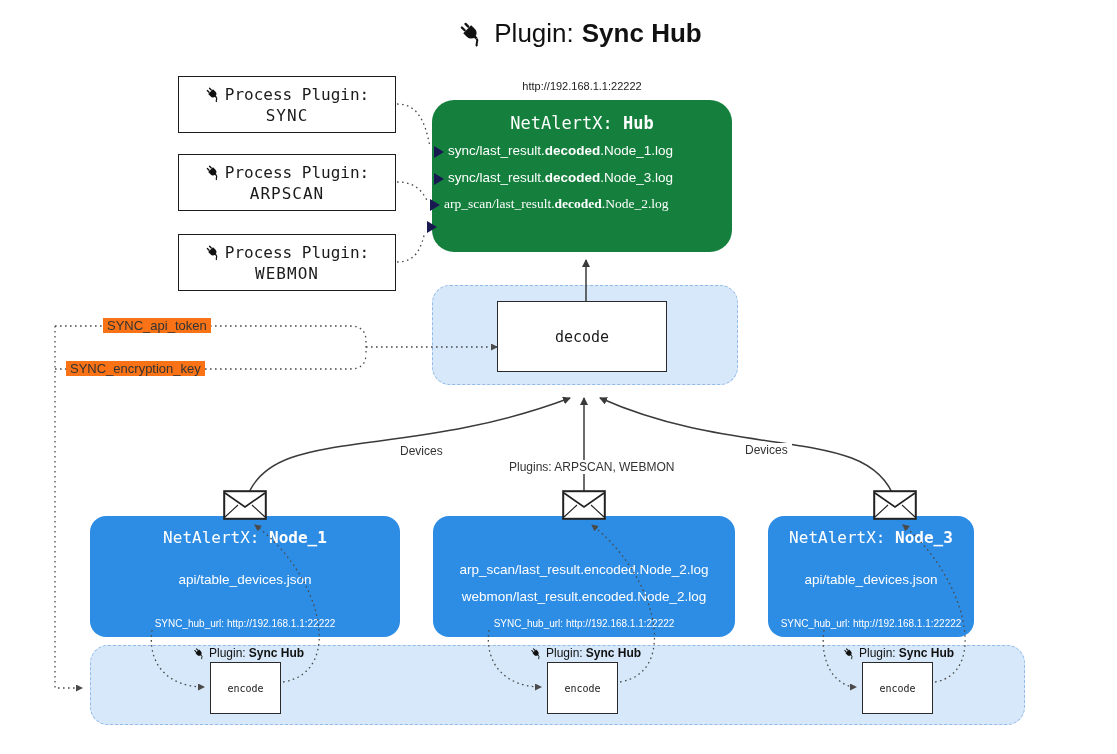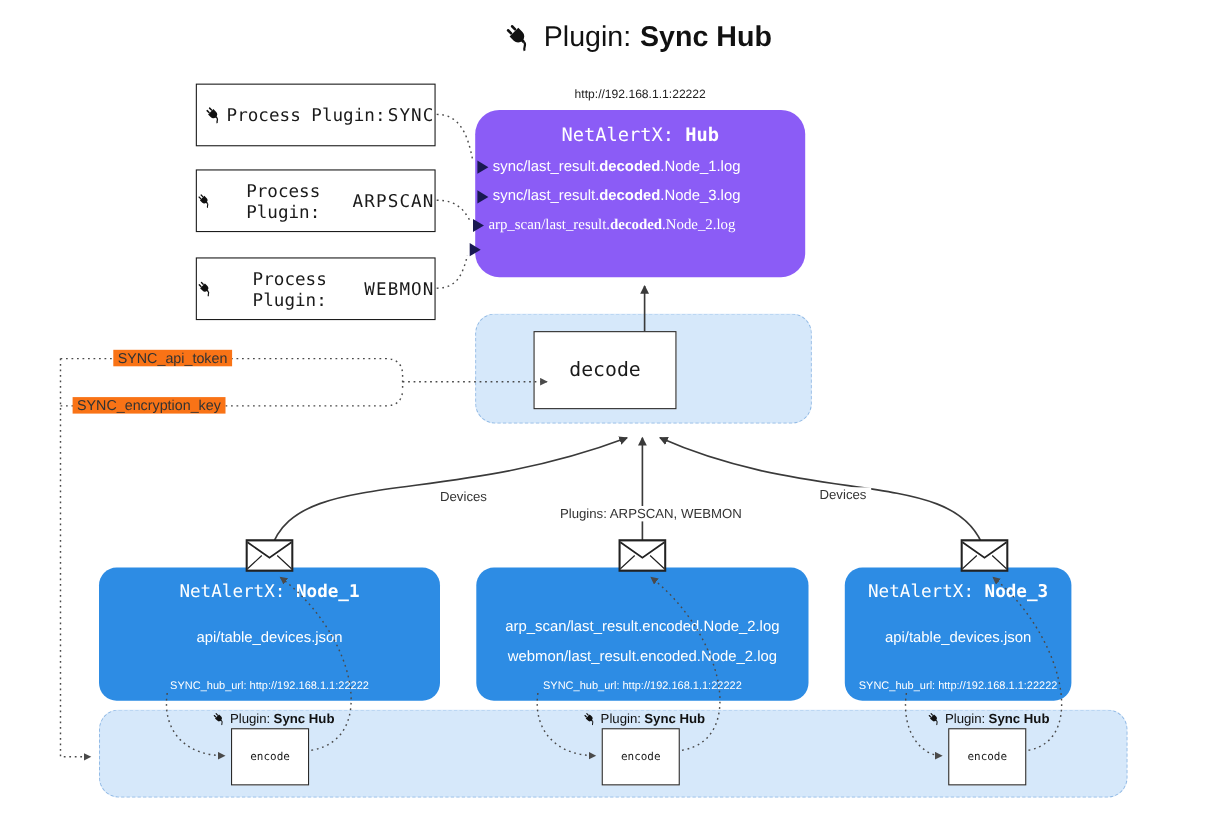--- a/index.html
+++ b/index.html
@@ -6,26 +6,26 @@
   html,body { background:#ffffff; }
   body { font-family:"Liberation Sans", sans-serif; color:#1a1a1a; }
   .canvas { position:relative; width:1117px; height:754px; background:#fff; overflow:hidden; }
   .abs { position:absolute; }
 
   .page-title { display:flex; align-items:center; justify-content:center; gap:8px;
                 font-size:26px; color:#111; }
   .page-title b { font-weight:bold; }
 
   .pbox { border:1.7px solid #1c1c1c; background:#fff; text-align:center;
-          display:flex; flex-direction:row; align-items:center; justify-content:flex-end; gap:2px; }
+          display:flex; flex-direction:column; align-items:center; justify-content:center; gap:2px; }
   .pbox .l1 { display:flex; align-items:center; gap:3px;
               font-family:"DejaVu Sans Mono", monospace; font-size:16px; }
   .pbox .l2 { font-family:"DejaVu Sans Mono", monospace; font-size:16px; letter-spacing:1px; }
 
-  .hub { background:#8b5cf6; border-radius:22px; color:#fff; z-index:2; }
+  .hub { background:#15803d; border-radius:22px; color:#fff; z-index:2; }
   .hub-title { position:absolute; left:0; right:0; top:13px; text-align:center;
                font-family:"DejaVu Sans Mono", monospace; font-size:17px; color:#fff; }
   .hub-entry { position:absolute; font-size:13.5px; line-height:16px; color:#fff; white-space:nowrap; }
   .hub-url { font-size:11px; color:#222; text-align:center; }
 
   .panel { background:#d6e8fa; border:1.5px dashed #93bbe6; border-radius:18px; z-index:1; }
 
   .wbox { background:#fff; border:1.6px solid #2a2a2a; display:flex; align-items:center;
           justify-content:center; font-family:"DejaVu Sans Mono", monospace; z-index:2; }
 
@@ -114,21 +114,21 @@
     </div>
     <div class="hub-entry" style="left:16px; top:70px;">
       <span>sync/last_result.</span><b>decoded</b><span>.Node_3.log</span>
     </div>
     <div class="hub-entry" style="left:12px; top:96px;font-family:Liberation Serif, serif;">
       <span>arp_scan/last_result.</span><b>decoded</b><span>.Node_2.log</span>
     </div>
   </div>
 
   <div class="abs panel" style="left:432px; top:285px; width:306px; height:100px;"></div>
-  <div class="abs wbox" style="left:485px; top:301px; width:130px; height:71px; font-size:18px;">decode</div>
+  <div class="abs wbox" style="left:497px; top:301px; width:170px; height:71px; font-size:15px;">decode</div>
 
   <div class="abs token-lbl" style="left:103px; top:318px;">SYNC_api_token</div>
   <div class="abs token-lbl" style="left:66px; top:361px;">SYNC_encryption_key</div>
 
   <div class="abs lbl" style="left:396px; top:444px;">Devices</div>
   <div class="abs lbl" style="left:505px; top:460px;">Plugins: ARPSCAN, WEBMON</div>
   <div class="abs lbl" style="left:741px; top:443px;">Devices</div>
 
   <div class="abs node" style="left:90px; top:516px; width:310px; height:121px;">
     <div class="node-title">

